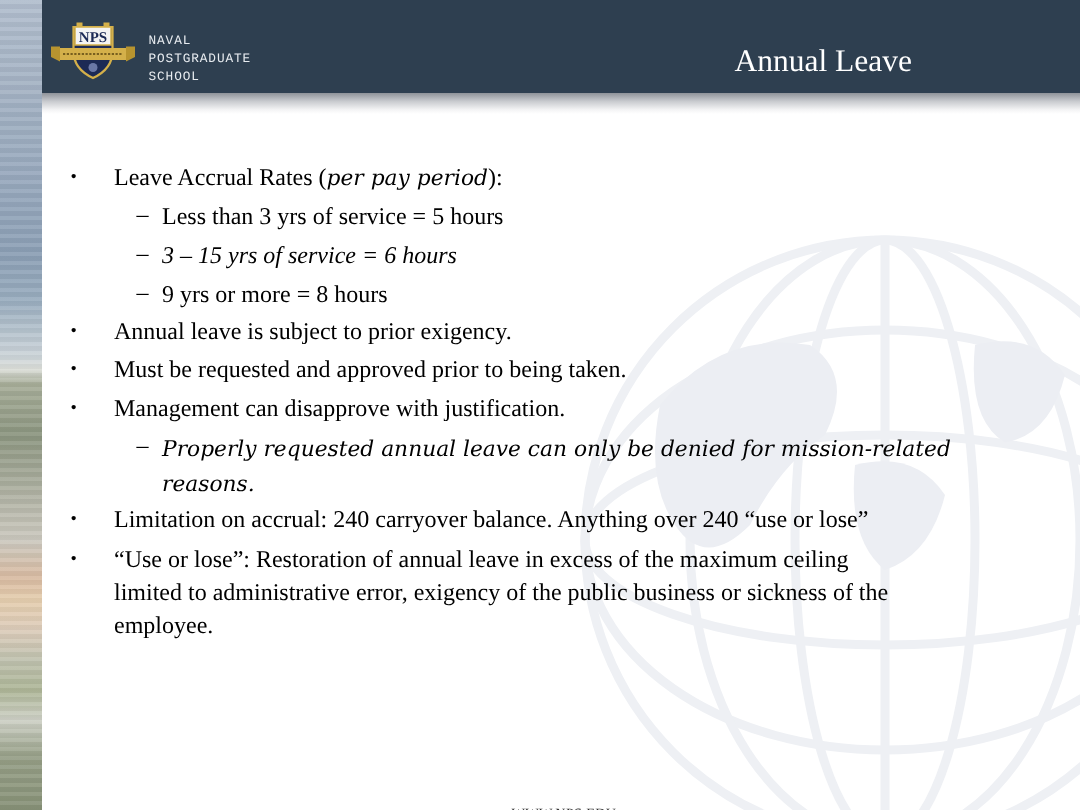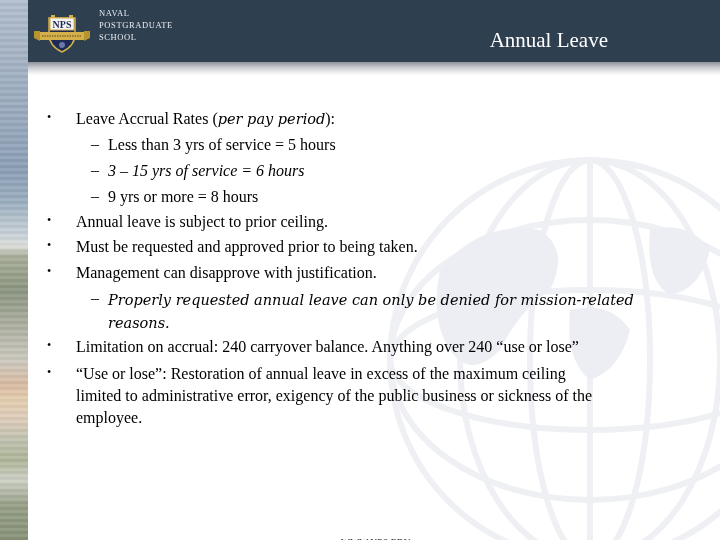--- a/index.html
+++ b/index.html
@@ -32,22 +32,22 @@
     background: #2e3f50;
   }
   .header-shadow {
     position: absolute; left: 28px; top: 62px; width: 692px; height: 14px;
     background: linear-gradient(to bottom, #8e9299 0%, #c9cbcf 40%, #f4f4f5 80%, #ffffff 100%);
   }
   .logo-crest {
     position: absolute; left: 33px; top: 12px; width: 58px; height: 42px;
   }
   .logo-text {
-    position: absolute; left: 99px; top: 7px;
-    color: #e8ecf0; font-family: Liberation Serif, serif;
+    position: absolute; left: 99px; top: 21px;
+    color: #e8ecf0; font-family: Liberation Mono, monospace;
     font-size: 8.5px; line-height: 12px; letter-spacing: 0.6px;
   }
   .logo-text div { white-space: nowrap; }
   .slide-title {
     position: absolute; right: 32px; top: 27px;
     color: #ffffff; font-family: "Liberation Serif", serif;
     font-size: 21px; line-height: 26px; white-space: nowrap;
   }
 
   
@@ -130,21 +130,21 @@
     <span class="dash" style="top:135px;">–</span>
     <div class="line l2" style="top:135px;">Less than 3 yrs of service = 5 hours</div>
 
     <span class="dash" style="top:161px;">–</span>
     <div class="line l2" style="top:161px;font-style:italic;">3 – 15 yrs of service = 6 hours</div>
 
     <span class="dash" style="top:187px;">–</span>
     <div class="line l2" style="top:187px;">9 yrs or more = 8 hours</div>
 
     <span class="bullet" style="top:213px;">•</span>
-    <div class="line l1" style="top:212px;">Annual leave is subject to prior ceiling.</div>
+    <div class="line l1" style="top:212px;">Annual leave is subject to prior exigency.</div>
 
     <span class="bullet" style="top:238px;">•</span>
     <div class="line l1" style="top:237px;">Must be requested and approved prior to being taken.</div>
 
     <span class="bullet" style="top:264px;">•</span>
     <div class="line l1" style="top:263px;">Management can disapprove with justification.</div>
 
     <span class="dash" style="top:289px;">–</span>
     <div class="line l2 ital" style="top:290px;">Properly requested annual leave can only be denied for mission-related</div>
     <div class="line l2 ital" style="top:313px;">reasons.</div>

